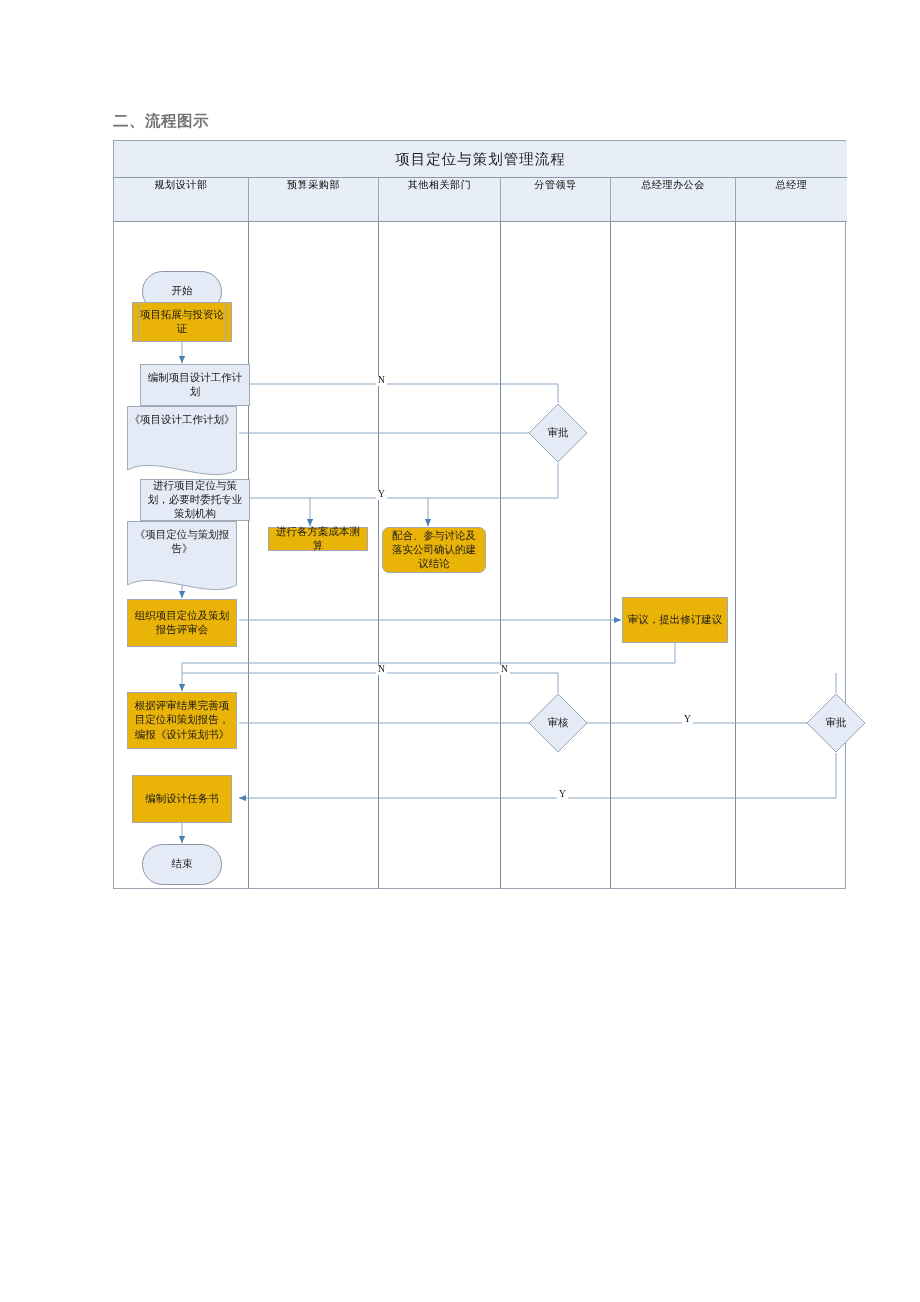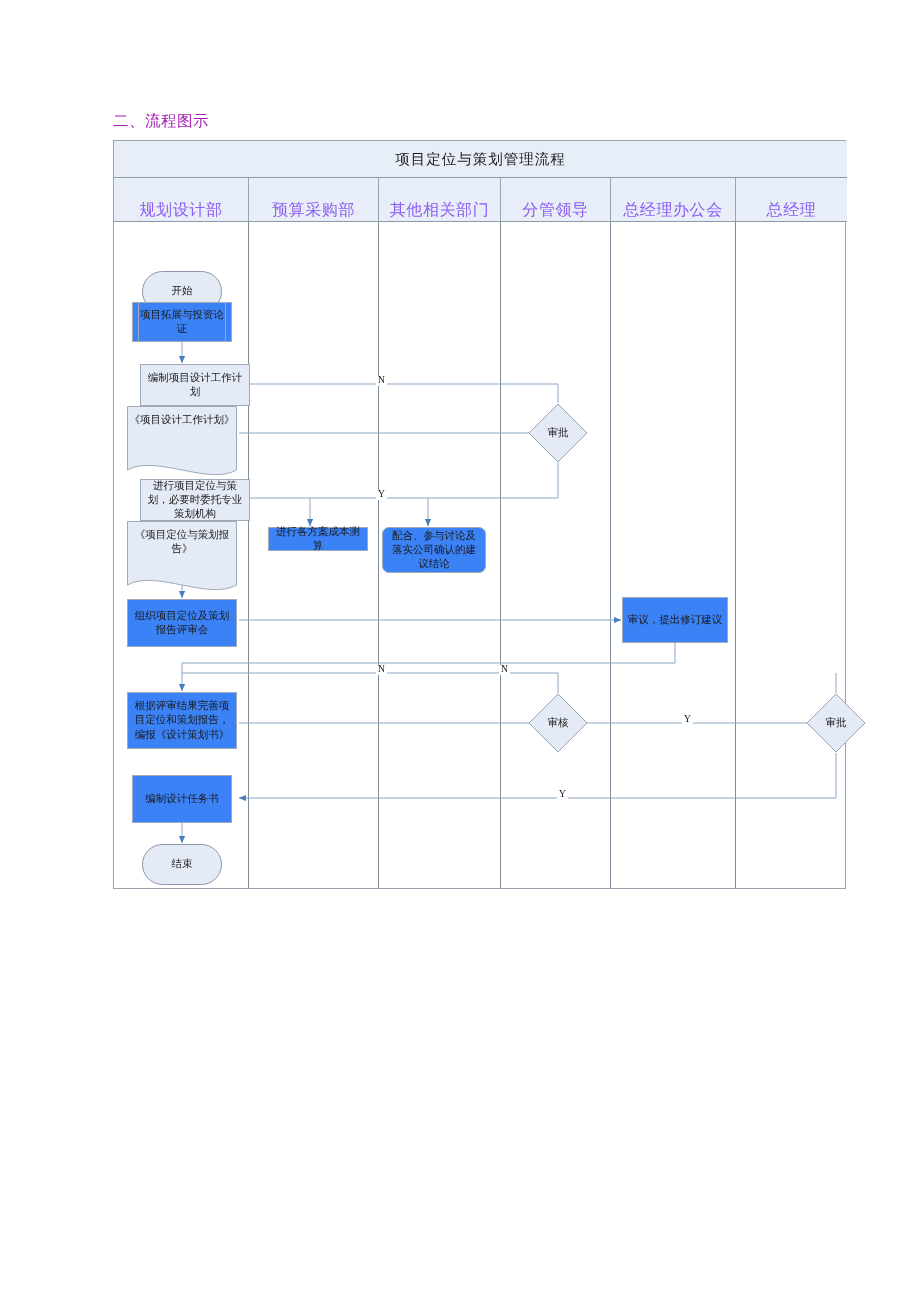--- a/index.html
+++ b/index.html
@@ -15,24 +15,24 @@
     color: #1a1a1a;
     overflow: hidden;
   }
   .page { position: absolute; inset: 0; }
 
   
   .section-heading {
     position: absolute;
     left: 113px; top: 111px;
     font-family: "Liberation Sans", "DejaVu Sans", sans-serif;
-    font-weight: normal;
+    font-weight: bold;
     font-size: 15.5px;
     letter-spacing: 0.5px;
-    color: #a21caf;
+    color: #737373;
     white-space: nowrap;
   }
 
   
   .chart-frame {
     position: absolute;
     left: 113px; top: 140px;
     width: 733px; height: 749px;
     border: 1px solid #9aa5b1;
     background: #fff;
@@ -50,24 +50,24 @@
     color: #1b1b1b;
   }
   .header-row {
     position: absolute; left: 0; top: 37px;
     width: 733px; height: 44px;
     background: #e8eef7;
     border-bottom: 1px solid #8d99a6;
     display: flex;
   }
   .header-cell {
-    display: flex; align-items: flex-end; justify-content: center;
-    font-size: 16px;
+    display: flex; align-items: flex-start; justify-content: center;
+    font-size: 10px;
     letter-spacing: 0.6px;
-    color: #8b5cf6;
+    color: #000000;
     border-right: 1px solid #9aa5b1;
     height: 100%;
   }
   .header-cell:last-child { border-right: none; font-family: Liberation Serif, serif; }
 
   
   .lanes {
     position: absolute; left: 0; top: 81px;
     width: 733px; height: 667px;
     display: flex;
@@ -76,21 +76,21 @@
     height: 100%;
     border-right: 1px solid #7f8c99;
   }
   .lane:last-child { border-right: none; }
 
   
   .nodes { position: absolute; inset: 0; }
 
   .node {
     position: absolute;
-    background: #3b82f6;
+    background: #eab308;
     border: 1px solid #9fa9b7;
     display: flex; align-items: center; justify-content: center;
     text-align: center;
     font-size: 10.5px;
     line-height: 1.35;
     color: #1a1a1a;
     padding: 2px 4px;
   }
   .node.terminator {
     border-radius: 22px;

